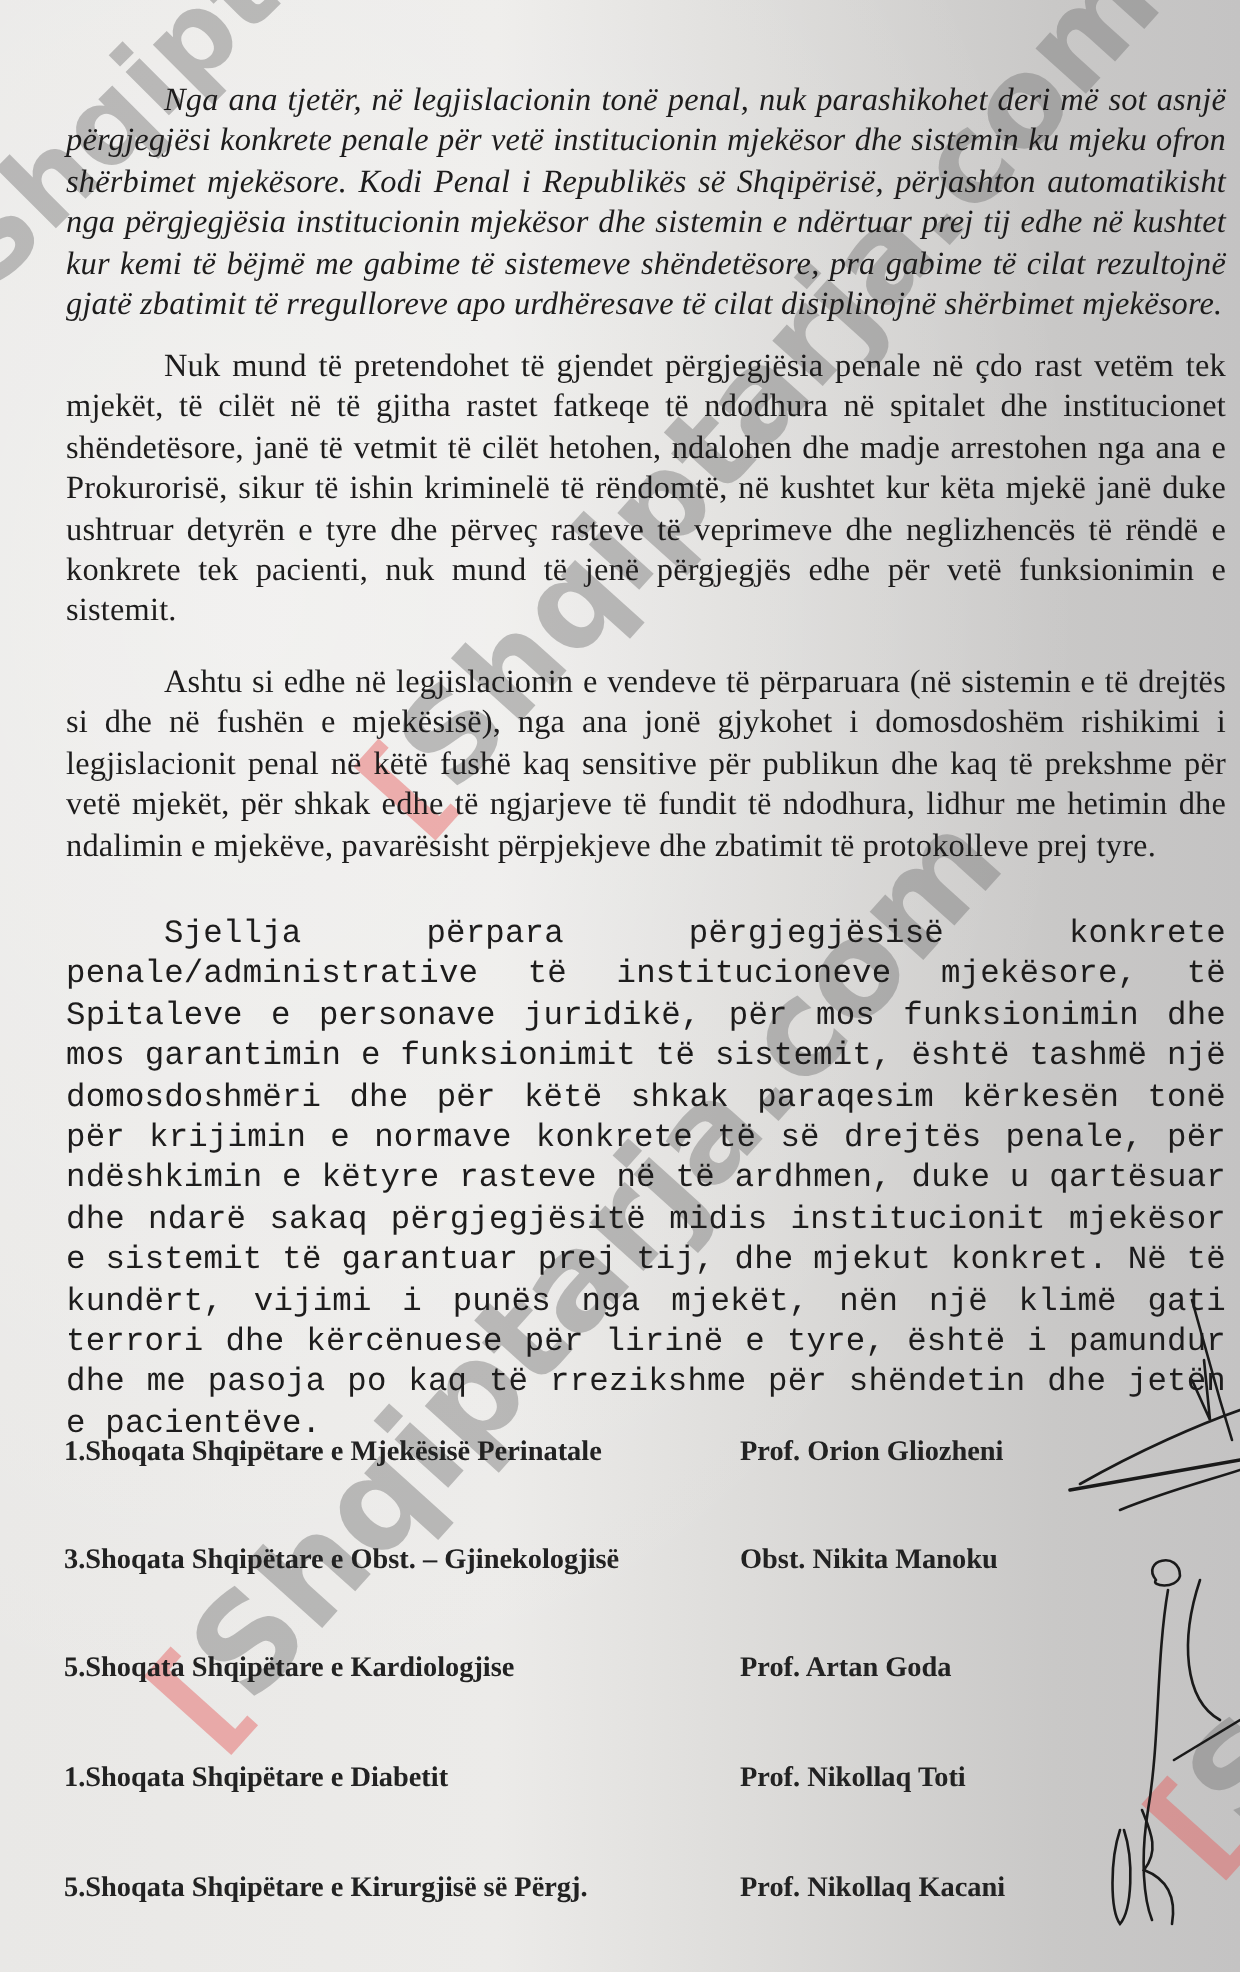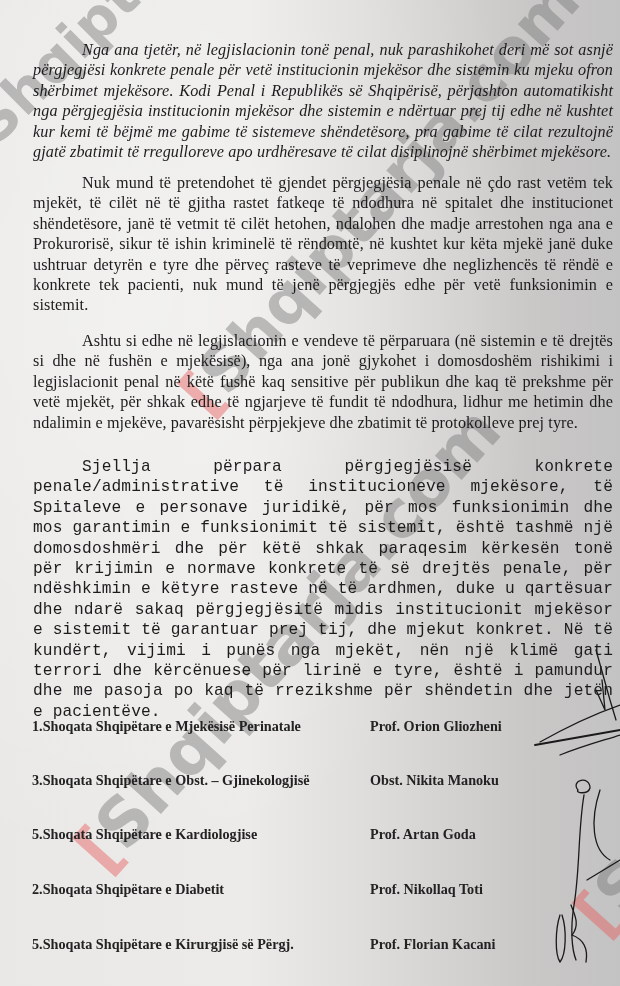--- a/index.html
+++ b/index.html
@@ -69,26 +69,26 @@
   </div>
   <div class="sig-row" style="top:736px;">
     <span class="sig-assoc">3.Shoqata Shqipëtare e Obst. – Gjinekologjisë</span>
     <span class="sig-name">Obst. Nikita Manoku</span>
   </div>
   <div class="sig-row" style="top:790px;">
     <span class="sig-assoc">5.Shoqata Shqipëtare e Kardiologjise</span>
     <span class="sig-name">Prof. Artan Goda</span>
   </div>
   <div class="sig-row" style="top:845px;">
-    <span class="sig-assoc">2.Shoqata Shqipëtare e Diabetit</span>
+    <span class="sig-assoc">1.Shoqata Shqipëtare e Diabetit</span>
     <span class="sig-name">Prof. Nikollaq Toti</span>
   </div>
   <div class="sig-row" style="top:900px;">
     <span class="sig-assoc">5.Shoqata Shqipëtare e Kirurgjisë së Përgj.</span>
-    <span class="sig-name">Prof. Florian Kacani</span>
+    <span class="sig-name">Prof. Nikollaq Kacani</span>
   </div>
 </div>
 
 <svg class="signature" width="620" height="986" style="left:0; top:0;">
   <g fill="none" stroke="#1a1a1a" stroke-width="1.3" stroke-linecap="round">
 
     <path d="M596 650 L610 700 L616 720"></path>
     <path d="M596 690 L605 710 L602 680"></path>
 
     <path d="M540 742 C570 725, 600 712, 620 705"></path>

